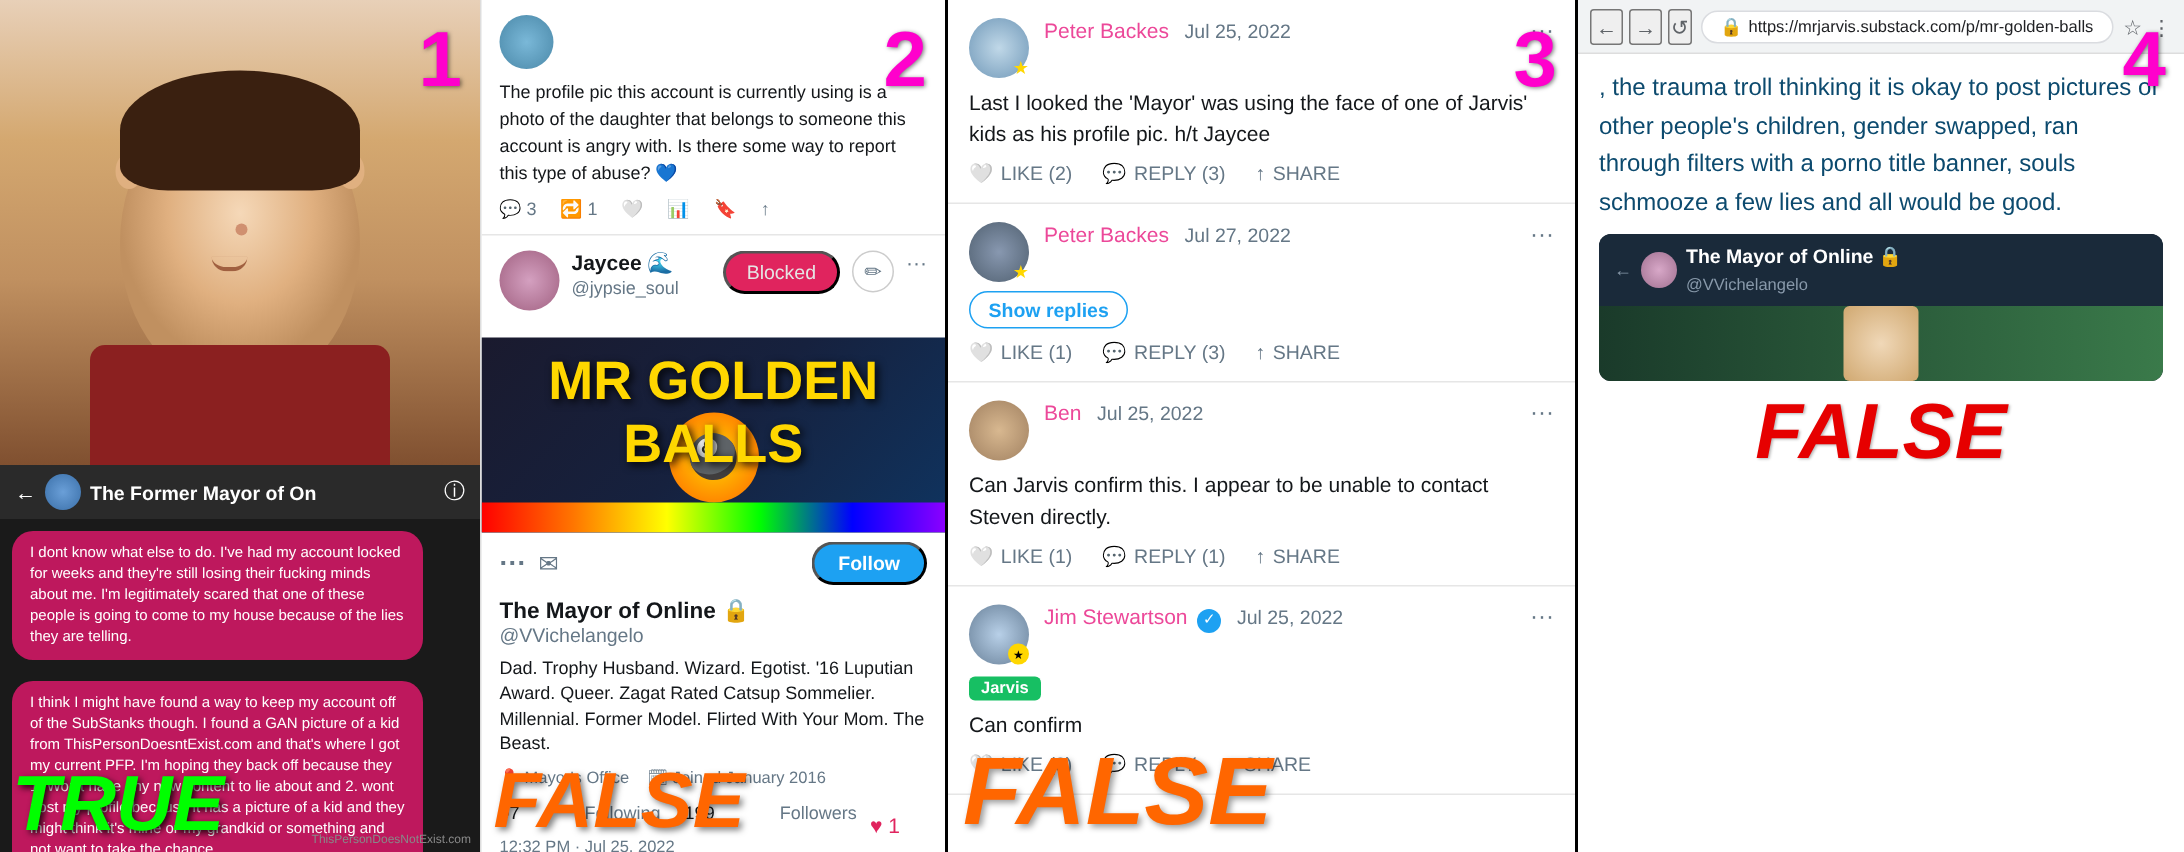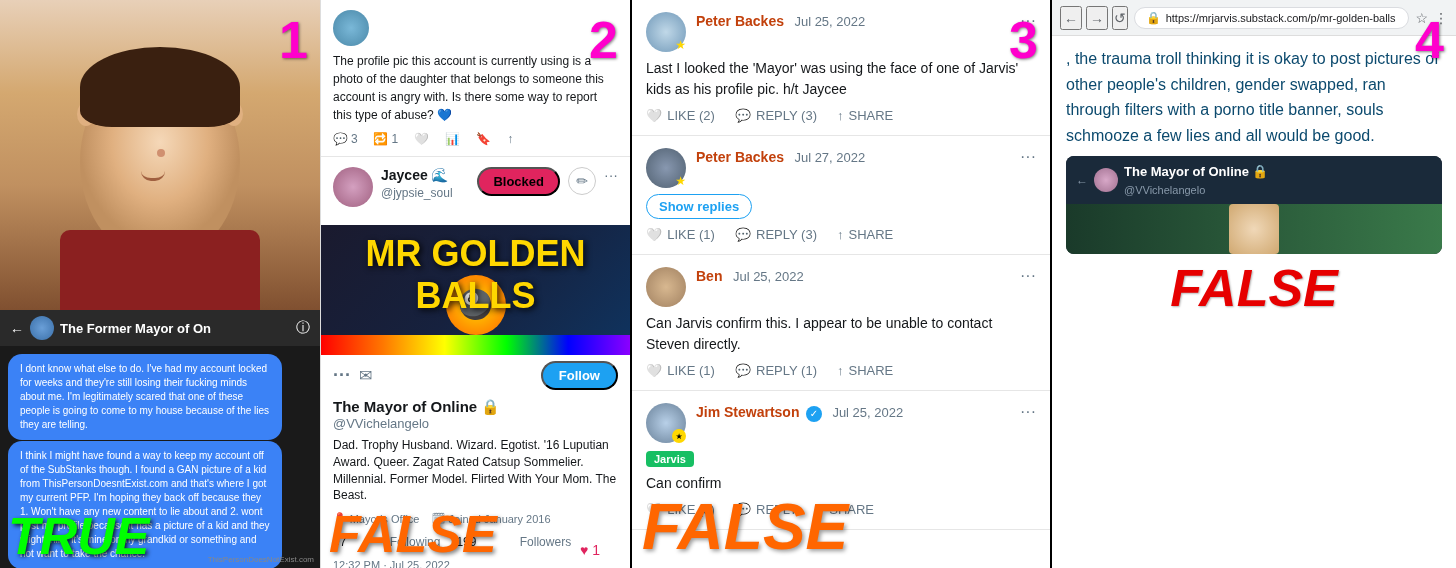--- a/index.html
+++ b/index.html
@@ -65,24 +65,24 @@
     }
     .phone-info-btn {
       color: #fff;
       font-size: 14px;
     }
     .phone-chat {
       padding: 8px;
       overflow: hidden;
     }
     .chat-bubble {
-      background: #3b82f6;
+      background: #be185d;
       border-radius: 14px;
       padding: 8px 12px;
-      margin-bottom: 1px;
+      margin-bottom: 14px;
       font-size: 10px;
       color: #fff;
       line-height: 1.4;
       max-width: 90%;
     }
     .phone-source {
       position: absolute;
       bottom: 4px;
       right: 6px;
       color: #888;
@@ -200,23 +200,23 @@
     }
     .profile-emoji {
       font-size: 14px;
     }
     .profile-handle {
       color: #657786;
       font-size: 12px;
     }
     .blocked-badge {
       background: #e0245e;
-      color: #000000;
+      color: #e5e5e5;
       font-size: 13px;
-      font-weight: 700;
+      font-weight: 400;
       padding: 5px 14px;
       border-radius: 20px;
     }
     .edit-btn {
       width: 28px; height: 28px;
       border: 1px solid #ccc;
       border-radius: 50%;
       display: flex; align-items: center; justify-content: center;
       color: #657786;
       font-size: 14px;
@@ -370,22 +370,22 @@
       position: relative;
     }
     .avatar-a { background: radial-gradient(circle, #c0d8e8 0%, #7098b8 100%); }
     .avatar-b { background: radial-gradient(circle, #8898b0 0%, #506070 100%); }
     .avatar-c { background: radial-gradient(circle, #d8b890 0%, #a08060 100%); }
     .comment-meta {
       flex: 1;
     }
     .comment-author-name {
       font-size: 14px;
-      font-weight: 700;
-      color: #c2410c;
+      font-weight: 400;
+      color: #ec4899;
     }
     .comment-date {
       color: #657786;
       font-size: 13px;
       margin-left: 6px;
     }
     .comment-text {
       font-size: 14px;
       color: #14171a;
       line-height: 1.5;

